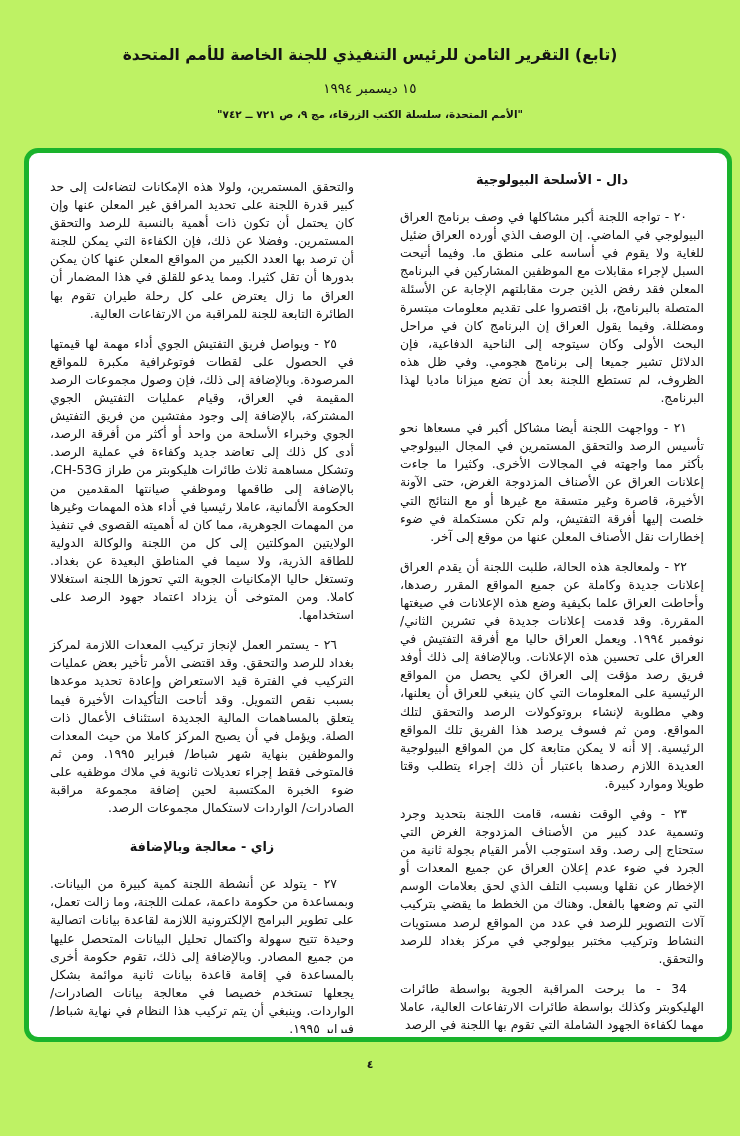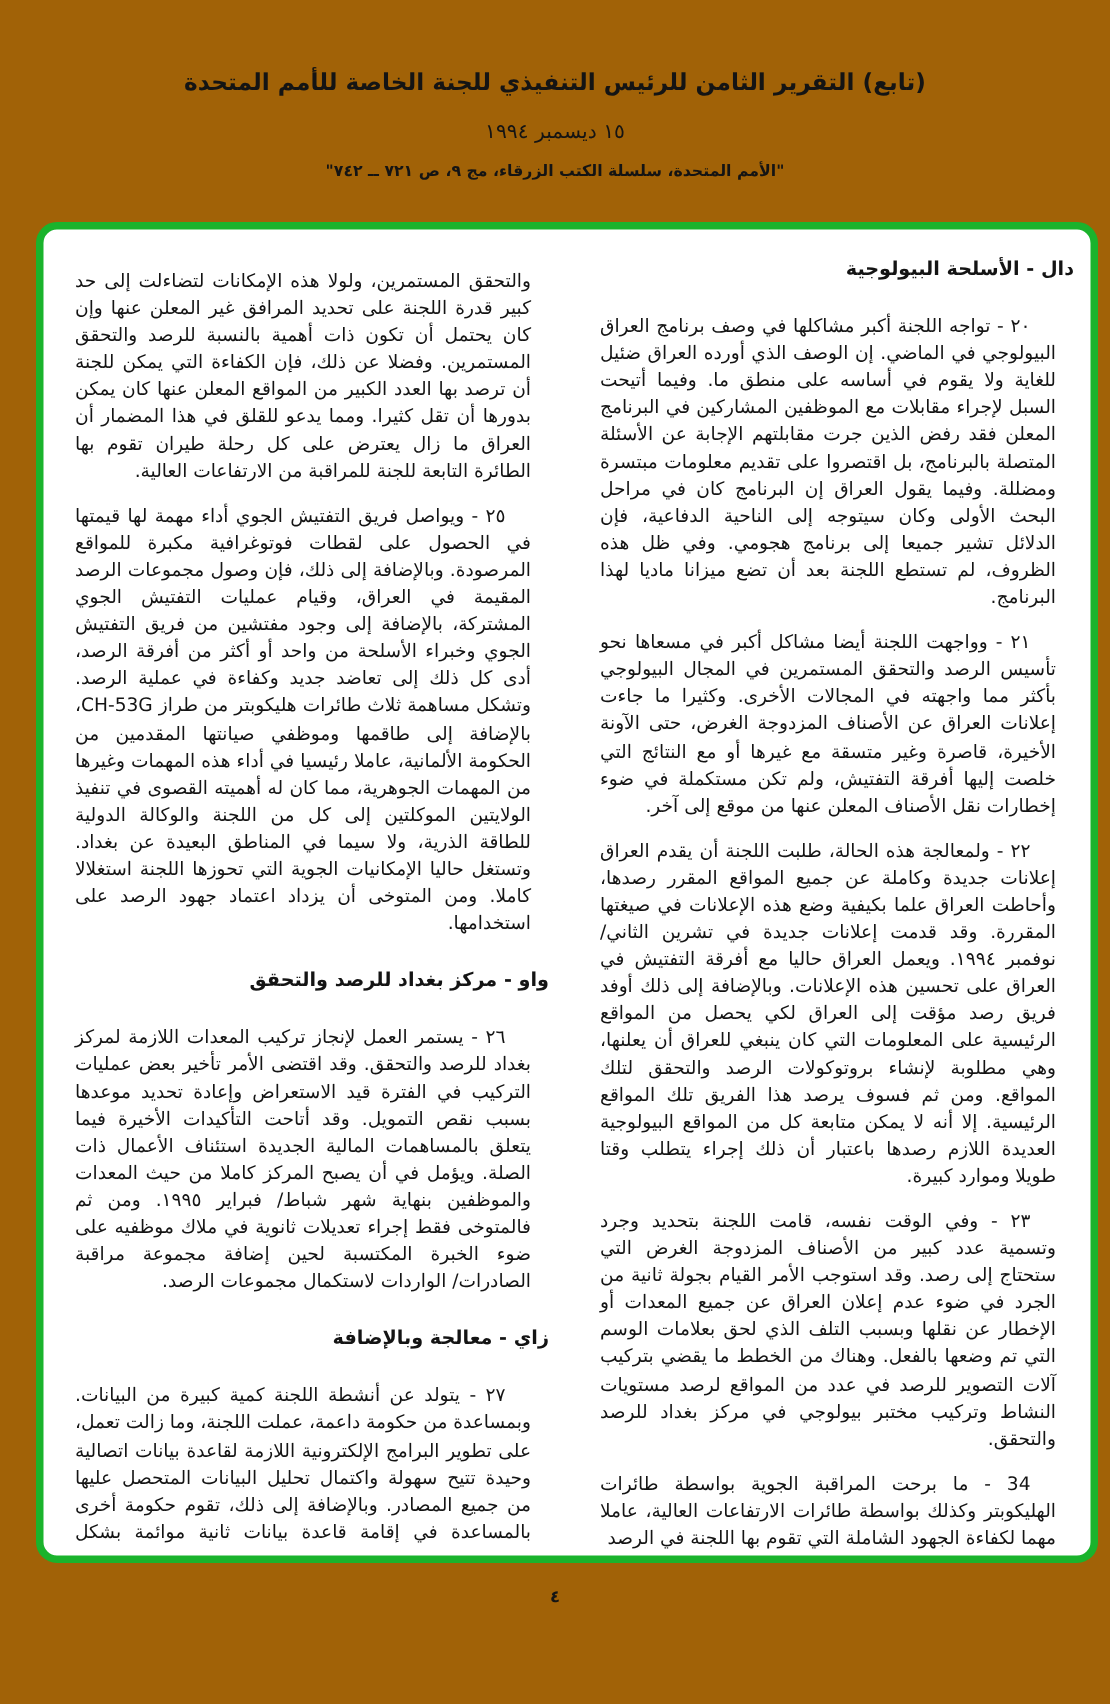--- a/index.html
+++ b/index.html
@@ -10,21 +10,21 @@
     height: 1136px;
     position: relative;
     font-family: "DejaVu Sans", sans-serif;
     color: #141414;
     overflow: hidden;
   }
   .page {
     position: relative;
     width: 740px;
     height: 1136px;
-    background: #a16207;
+    background: #bef264;
     direction: rtl;
   }
   .doc-header {
     text-align: center;
     direction: rtl;
     padding-top: 46px;
   }
   .doc-title {
     font-size: 15.5px;
     font-weight: bold;
@@ -68,21 +68,21 @@
   }
   .col p {
     margin: 12px;
     text-indent: 17px;
   }
   .col p.cont {
     text-indent: 0;
   }
   .col h3 {
     margin: 21px 0 19px;
-    text-align: right;
+    text-align: center;
     font-size: 12.8px;
     font-weight: bold;
     text-indent: 0;
   }
   .col h3.first {
     margin-top: 5px;
   }
   .page-num {
     position: absolute;
     top: 1058px;
@@ -111,21 +111,20 @@
       <p>٢٠ -  تواجه اللجنة أكبر مشاكلها في وصف برنامج العراق البيولوجي في الماضي. إن الوصف الذي أورده العراق ضئيل للغاية ولا يقوم في أساسه على منطق ما. وفيما أتيحت السبل لإجراء مقابلات مع الموظفين المشاركين في البرنامج المعلن فقد رفض الذين جرت مقابلتهم الإجابة عن الأسئلة المتصلة بالبرنامج، بل اقتصروا على تقديم معلومات مبتسرة ومضللة. وفيما يقول العراق إن البرنامج كان في مراحل البحث الأولى وكان سيتوجه إلى الناحية الدفاعية، فإن الدلائل تشير جميعا إلى برنامج هجومي. وفي ظل هذه الظروف، لم تستطع اللجنة بعد أن تضع ميزانا ماديا لهذا البرنامج.</p>
       <p>٢١ -  وواجهت اللجنة أيضا مشاكل أكبر في مسعاها نحو تأسيس الرصد والتحقق المستمرين في المجال البيولوجي بأكثر مما واجهته في المجالات الأخرى. وكثيرا ما جاءت إعلانات العراق عن الأصناف المزدوجة الغرض، حتى الآونة الأخيرة، قاصرة وغير متسقة مع غيرها أو مع النتائج التي خلصت إليها أفرقة التفتيش، ولم تكن مستكملة في ضوء إخطارات نقل الأصناف المعلن عنها من موقع إلى آخر.</p>
       <p>٢٢ -  ولمعالجة هذه الحالة، طلبت اللجنة أن يقدم العراق إعلانات جديدة وكاملة عن جميع المواقع المقرر رصدها، وأحاطت العراق علما بكيفية وضع هذه الإعلانات في صيغتها المقررة. وقد قدمت إعلانات جديدة في تشرين الثاني/ نوفمبر ١٩٩٤. ويعمل العراق حاليا مع أفرقة التفتيش في العراق على تحسين هذه الإعلانات. وبالإضافة إلى ذلك أوفد فريق رصد مؤقت إلى العراق لكي يحصل من المواقع الرئيسية على المعلومات التي كان ينبغي للعراق أن يعلنها، وهي مطلوبة لإنشاء بروتوكولات الرصد والتحقق لتلك المواقع. ومن ثم فسوف يرصد هذا الفريق تلك المواقع الرئيسية. إلا أنه لا يمكن متابعة كل من المواقع البيولوجية العديدة اللازم رصدها باعتبار أن ذلك إجراء يتطلب وقتا طويلا وموارد كبيرة.</p>
       <p>٢٣ -  وفي الوقت نفسه، قامت اللجنة بتحديد وجرد وتسمية عدد كبير من الأصناف المزدوجة الغرض التي ستحتاج إلى رصد. وقد استوجب الأمر القيام بجولة ثانية من الجرد في ضوء عدم إعلان العراق عن جميع المعدات أو الإخطار عن نقلها وبسبب التلف الذي لحق بعلامات الوسم التي تم وضعها بالفعل. وهناك من الخطط ما يقضي بتركيب آلات التصوير للرصد في عدد من المواقع لرصد مستويات النشاط وتركيب مختبر بيولوجي في مركز بغداد للرصد والتحقق.</p>
       <p>34 -  ما برحت المراقبة الجوية بواسطة طائرات الهليكوبتر وكذلك بواسطة طائرات الارتفاعات العالية، عاملا مهما لكفاءة الجهود الشاملة التي تقوم بها اللجنة في الرصد</p>
     </div>
 
     <div class="col">
       <p class="cont">والتحقق المستمرين، ولولا هذه الإمكانات لتضاءلت إلى حد كبير قدرة اللجنة على تحديد المرافق غير المعلن عنها وإن كان يحتمل أن تكون ذات أهمية بالنسبة للرصد والتحقق المستمرين. وفضلا عن ذلك، فإن الكفاءة التي يمكن للجنة أن ترصد بها العدد الكبير من المواقع المعلن عنها كان يمكن بدورها أن تقل كثيرا. ومما يدعو للقلق في هذا المضمار أن العراق ما زال يعترض على كل رحلة طيران تقوم بها الطائرة التابعة للجنة للمراقبة من الارتفاعات العالية.</p>
       <p>٢٥ -  ويواصل فريق التفتيش الجوي أداء مهمة لها قيمتها في الحصول على لقطات فوتوغرافية مكبرة للمواقع المرصودة. وبالإضافة إلى ذلك، فإن وصول مجموعات الرصد المقيمة في العراق، وقيام عمليات التفتيش الجوي المشتركة، بالإضافة إلى وجود مفتشين من فريق التفتيش الجوي وخبراء الأسلحة من واحد أو أكثر من أفرقة الرصد، أدى كل ذلك إلى تعاضد جديد وكفاءة في عملية الرصد. وتشكل مساهمة ثلاث طائرات هليكوبتر من طراز CH-53G، بالإضافة إلى طاقمها وموظفي صيانتها المقدمين من الحكومة الألمانية، عاملا رئيسيا في أداء هذه المهمات وغيرها من المهمات الجوهرية، مما كان له أهميته القصوى في تنفيذ الولايتين الموكلتين إلى كل من اللجنة والوكالة الدولية للطاقة الذرية، ولا سيما في المناطق البعيدة عن بغداد. وتستغل حاليا الإمكانيات الجوية التي تحوزها اللجنة استغلالا كاملا. ومن المتوخى أن يزداد اعتماد جهود الرصد على استخدامها.</p>
-      <h3>واو -  مركز بغداد للرصد والتحقق</h3>
       <p>٢٦ -  يستمر العمل لإنجاز تركيب المعدات اللازمة لمركز بغداد للرصد والتحقق. وقد اقتضى الأمر تأخير بعض عمليات التركيب في الفترة قيد الاستعراض وإعادة تحديد موعدها بسبب نقص التمويل. وقد أتاحت التأكيدات الأخيرة فيما يتعلق بالمساهمات المالية الجديدة استئناف الأعمال ذات الصلة. ويؤمل في أن يصبح المركز كاملا من حيث المعدات والموظفين بنهاية شهر شباط/ فبراير ١٩٩٥. ومن ثم فالمتوخى فقط إجراء تعديلات ثانوية في ملاك موظفيه على ضوء الخبرة المكتسبة لحين إضافة مجموعة مراقبة الصادرات/ الواردات لاستكمال مجموعات الرصد.</p>
       <h3>زاي -  معالجة وبالإضافة</h3>
       <p>٢٧ -  يتولد عن أنشطة اللجنة كمية كبيرة من البيانات. وبمساعدة من حكومة داعمة، عملت اللجنة، وما زالت تعمل، على تطوير البرامج الإلكترونية اللازمة لقاعدة بيانات اتصالية وحيدة تتيح سهولة واكتمال تحليل البيانات المتحصل عليها من جميع المصادر. وبالإضافة إلى ذلك، تقوم حكومة أخرى بالمساعدة في إقامة قاعدة بيانات ثانية موائمة بشكل يجعلها تستخدم خصيصا في معالجة بيانات الصادرات/ الواردات. وينبغي أن يتم تركيب هذا النظام في نهاية شباط/ فبراير ١٩٩٥.</p>
     </div>
 
   </div>
 
   <div class="page-num">٤</div>
 
 </div>

